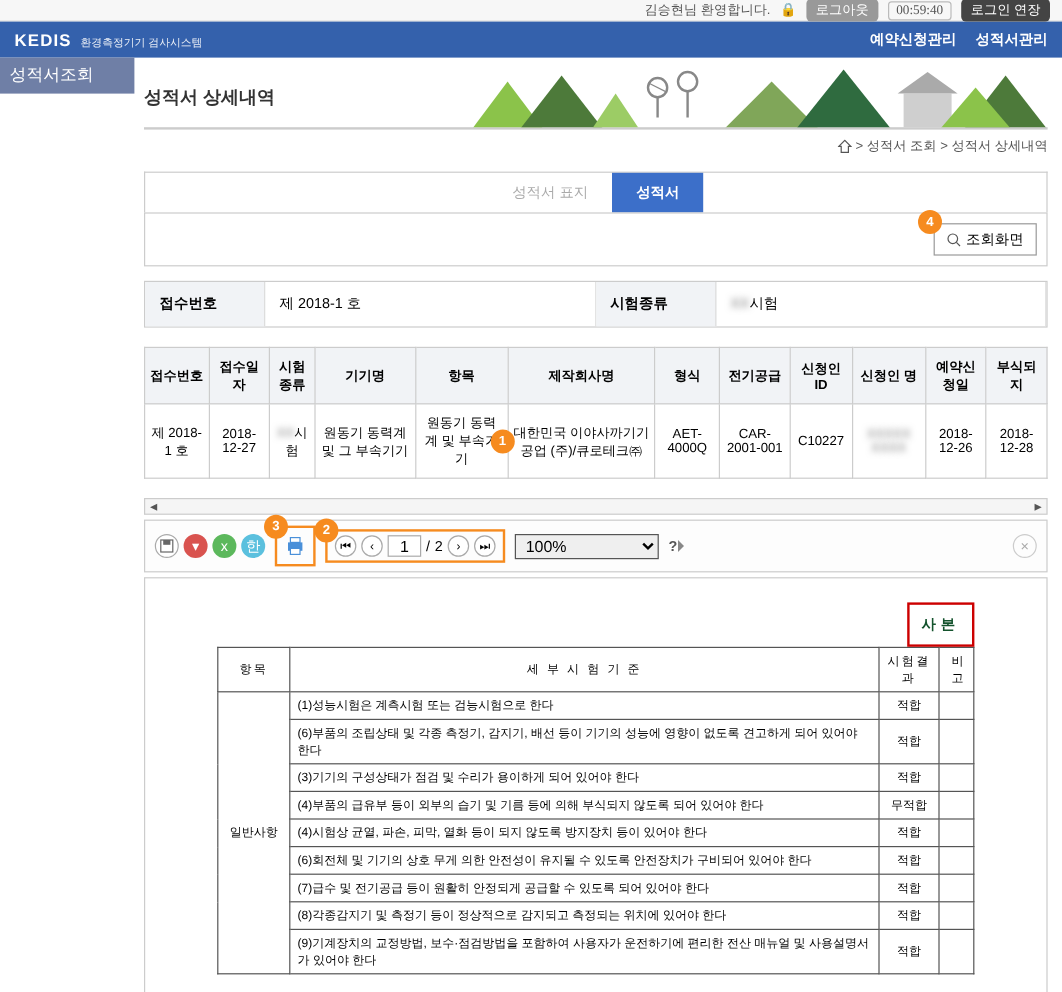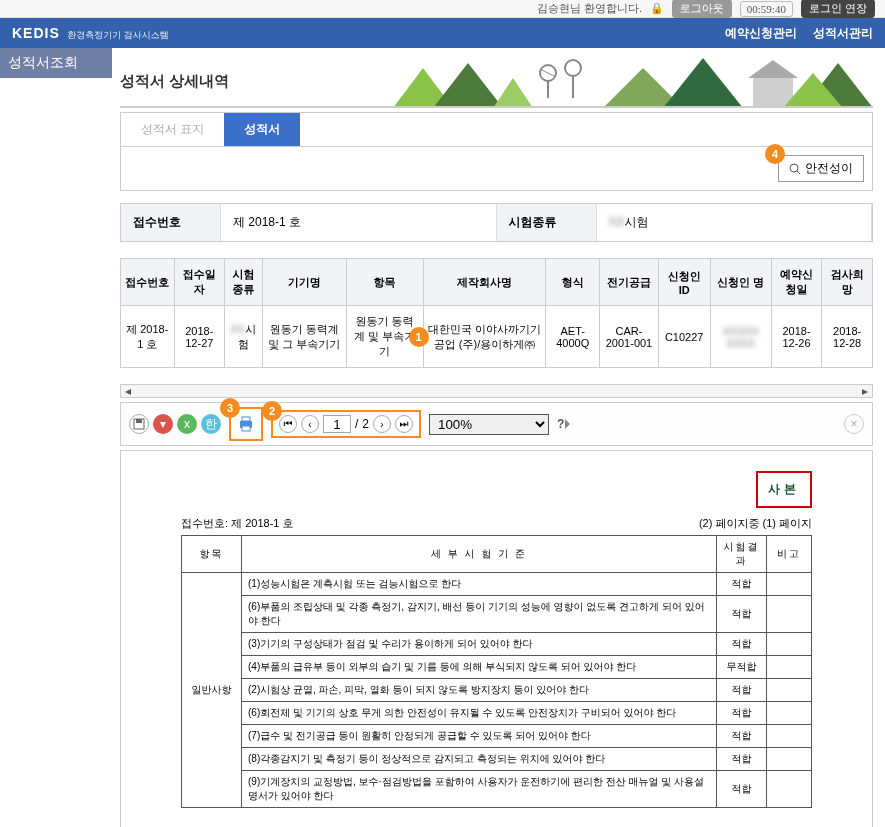--- a/index.html
+++ b/index.html
@@ -15,21 +15,21 @@
     .nav-right { display: flex; gap: 16px; font-size: 12px; font-weight: bold; }
     .content-wrap { display: flex; }
     .sidebar { width: 112px; }
     .side-item { background: #6f7fa6; color: #fff; padding: 6px 8px; font-size: 14px; }
     .main { flex: 1; padding: 0 12px 20px 8px; position: relative; }
     .hero { position: relative; height: 60px; overflow: hidden; border-bottom: 2px solid #ccc; }
     .hero-title { position: absolute; left: 0; bottom: 15px; font-size: 15px; font-weight: bold; color: #333; }
     .hero-art { position: absolute; right: 0; top: 0; width: 500px; height: 60px; }
     .breadcrumb { text-align: right; font-size: 11px; color: #555; padding: 6px 0 10px; }
     .breadcrumb svg { vertical-align: middle; }
-    .tabs { display: flex; border: 1px solid #ccc; border-bottom: none; margin-top: 4px; }
+    .tabs { display: flex; border: 1px solid #ccc; border-bottom: none; margin-top: 4px; justify-content: center; }
     .tab { padding: 8px 20px; font-size: 12px; cursor: pointer; }
     .tab.active { background: #3c6fc9; color: #fff; font-weight: bold; }
     .tab.inactive { color: #aaa; }
     .toolbar-area { border: 1px solid #ccc; display: flex; justify-content: flex-end; padding: 8px; position: relative; }
     .search-btn-wrap { position: relative; }
     .search-btn { display: flex; align-items: center; gap: 4px; border: 1px solid #999; padding: 4px 10px; background: #fff; cursor: pointer; font-size: 12px; }
     .callout-badge { position: absolute; left: -13px; top: -11px; width: 20px; height: 20px; border-radius: 50%; background: #f68b1f; color: #fff; display: flex; align-items: center; justify-content: center; font-size: 11px; font-weight: bold; z-index: 10; }
     .info-row { display: flex; border: 1px solid #ccc; margin-top: 12px; }
     .info-cell-h { background: #f1f3f6; padding: 10px 12px; width: 100px; font-weight: bold; border-right: 1px solid #ddd; }
     .info-cell-v { padding: 10px 12px; flex: 1; border-right: 1px solid #ddd; }
@@ -55,21 +55,21 @@
     .page-input { width: 28px; height: 18px; border: 1px solid #aaa; text-align: center; }
     .zoom-sel { border: 1px solid #555; padding: 1px 4px; width: 120px; }
     .rt-close { margin-left: auto; width: 20px; height: 20px; border: 1px solid #ccc; border-radius: 50%; display: flex; align-items: center; justify-content: center; color: #aaa; font-size: 12px; cursor: pointer; }
     .doc-canvas { border: 1px solid #ccc; background: #fff; padding: 20px 60px 5px; margin-top: 4px; min-height: 400px; }
     .doc-stamp { color: #14532d; border: 2px solid #c00; display: inline-block; padding: 8px 10px; font-weight: bold; letter-spacing: 4px; float: right; }
     .doc-hdrline { clear: both; display: flex; justify-content: space-between; font-size: 11px; padding-top: 8px; }
     .doc-tbl { width: 100%; border-collapse: collapse; font-size: 10px; margin-top: 4px; table-layout: fixed; }
     .doc-tbl th, .doc-tbl td { border: 1px solid #555; padding: 4px 6px; }
     .doc-tbl .col1 { width: 60px; text-align: center; }
     .doc-tbl .col3 { width: 50px; text-align: center; }
-    .doc-tbl .col4 { width: 45px; text-align: center; }
+    .doc-tbl .col4 { width: 29px; text-align: right; }
     .doc-tbl th { text-align: center; font-weight: normal; letter-spacing: 2px; }
   </style>
 </head>
 <body>
 
 <div class="topbar">
   <span>김승현님 환영합니다.</span>
   <span>🔒</span>
   <span class="btn logout">로그아웃</span>
   <span class="timer">00:59:40</span>
@@ -106,35 +106,42 @@
         <line x1="200" y1="28" x2="200" y2="50" stroke="#888" stroke-width="2"></line>
         <polygon points="230,60 270,20 310,60" fill="#80a659"></polygon>
         <polygon points="290,60 330,10 370,60" fill="#2f6b3f"></polygon>
         <rect x="380" y="30" width="40" height="30" fill="#cfcfcf"></rect>
         <polygon points="375,30 400,12 425,30" fill="#aaa"></polygon>
         <polygon points="430,60 465,15 500,60" fill="#4d7a3a"></polygon>
         <polygon points="410,60 440,25 470,60" fill="#8bc34a"></polygon>
       </svg>
     </div>
 
+    <div class="breadcrumb">
+      <svg width="12" height="12" viewBox="0 0 12 12">
+          <path d="M1 6 L6 1 L11 6 L9 6 L9 11 L3 11 L3 6 Z" fill="none" stroke="#555"></path>
+        </svg>
+      &gt; <span>성적서 조회</span>
+      &gt; <span>성적서 상세내역</span>
+    </div>
 
     <div class="tabs">
       <div class="tab inactive">성적서 표지</div>
       <div class="tab active">성적서</div>
     </div>
 
     <div class="toolbar-area">
       <div class="search-btn-wrap">
         <div class="callout-badge">4</div>
         <button class="search-btn">
           <svg width="12" height="12" viewBox="0 0 12 12">
               <circle cx="5" cy="5" r="4" fill="none" stroke="#555"></circle>
               <line x1="8" y1="8" x2="11" y2="11" stroke="#555"></line>
             </svg>
-          <span>안전성이</span>
+          <span>조회화면</span>
         </button>
       </div>
     </div>
 
     <div class="info-row">
       <div class="info-cell-h">접수번호</div>
       <div class="info-cell-v">제 2018-1 호</div>
       <div class="info-cell-h">시험종류</div>
       <div class="info-cell-v">
         <span class="blur">XX</span><span>시험</span>
@@ -149,34 +156,34 @@
             <th>접수일자</th>
             <th>시험종류</th>
             <th>기기명</th>
             <th>항목</th>
             <th>제작회사명</th>
             <th>형식</th>
             <th>전기공급</th>
             <th>신청인 ID</th>
             <th>신청인 명</th>
             <th>예약신청일</th>
-            <th>검사희망</th>
+            <th>부식되지</th>
           </tr>
         </thead>
         <tbody>
           <tr>
             <td>제 2018-1 호</td>
             <td>2018-12-27</td>
             <td><span class="blur">XX</span><span>시험</span></td>
             <td>원동기 동력계 및 그 부속기기</td>
             <td style="position:relative;">
               <span>원동기 동력계 및 부속기기</span>
               <span class="callout-1" style="right:-6px;top:50%;transform:translateY(-50%);">1</span>
             </td>
-            <td>대한민국 이야사까기기공업 (주)/용이하게㈜</td>
+            <td>대한민국 이야사까기기공업 (주)/큐로테크㈜</td>
             <td>AET-4000Q</td>
             <td>CAR-2001-001</td>
             <td>C10227</td>
             <td><span class="blur">XXXXX XXXX</span></td>
             <td>2018-12-26</td>
             <td>2018-12-28</td>
           </tr>
         </tbody>
       </table>
     </div>
@@ -229,24 +236,20 @@
         <svg width="12" height="12" viewBox="0 0 12 12">
             <path d="M1 1 L6 6 L1 11" fill="#888"></path>
           </svg>
       </span>
 
       <span class="rt-close">×</span>
     </div>
 
     <div class="doc-canvas">
       <div class="doc-stamp">사본</div>
-      <div class="doc-hdrline">
-        <span>접수번호:   제 2018-1 호</span>
-        <span>(2) 페이지중 (1) 페이지</span>
-      </div>
       <table class="doc-tbl">
         <tbody>
             <tr>
           <th class="col1">항목</th>
           <th>세   부   시   험   기   준</th>
           <th class="col3">시험결과</th>
           <th class="col4">비고</th>
         </tr>
         <tr>
               <td class="col1" rowspan="9">일반사항</td>
@@ -263,21 +266,21 @@
               <td>(3)기기의 구성상태가 점검 및 수리가 용이하게 되어 있어야 한다</td>
               <td class="col3">적합</td>
               <td class="col4"></td>
             </tr>
         <tr>
               <td>(4)부품의 급유부 등이 외부의 습기 및 기름 등에 의해 부식되지 않도록 되어 있어야 한다</td>
               <td class="col3">무적합</td>
               <td class="col4"></td>
             </tr>
         <tr>
-              <td>(2)시험상 균열, 파손, 피막, 열화 등이 되지 않도록 방지장치 등이 있어야 한다</td>
+              <td>(4)시험상 균열, 파손, 피막, 열화 등이 되지 않도록 방지장치 등이 있어야 한다</td>
               <td class="col3">적합</td>
               <td class="col4"></td>
             </tr>
         <tr>
               <td>(6)회전체 및 기기의 상호 무게 의한 안전성이 유지될 수 있도록 안전장치가 구비되어 있어야 한다</td>
               <td class="col3">적합</td>
               <td class="col4"></td>
             </tr>
         <tr>
               <td>(7)급수 및 전기공급 등이 원활히 안정되게 공급할 수 있도록 되어 있어야 한다</td>

